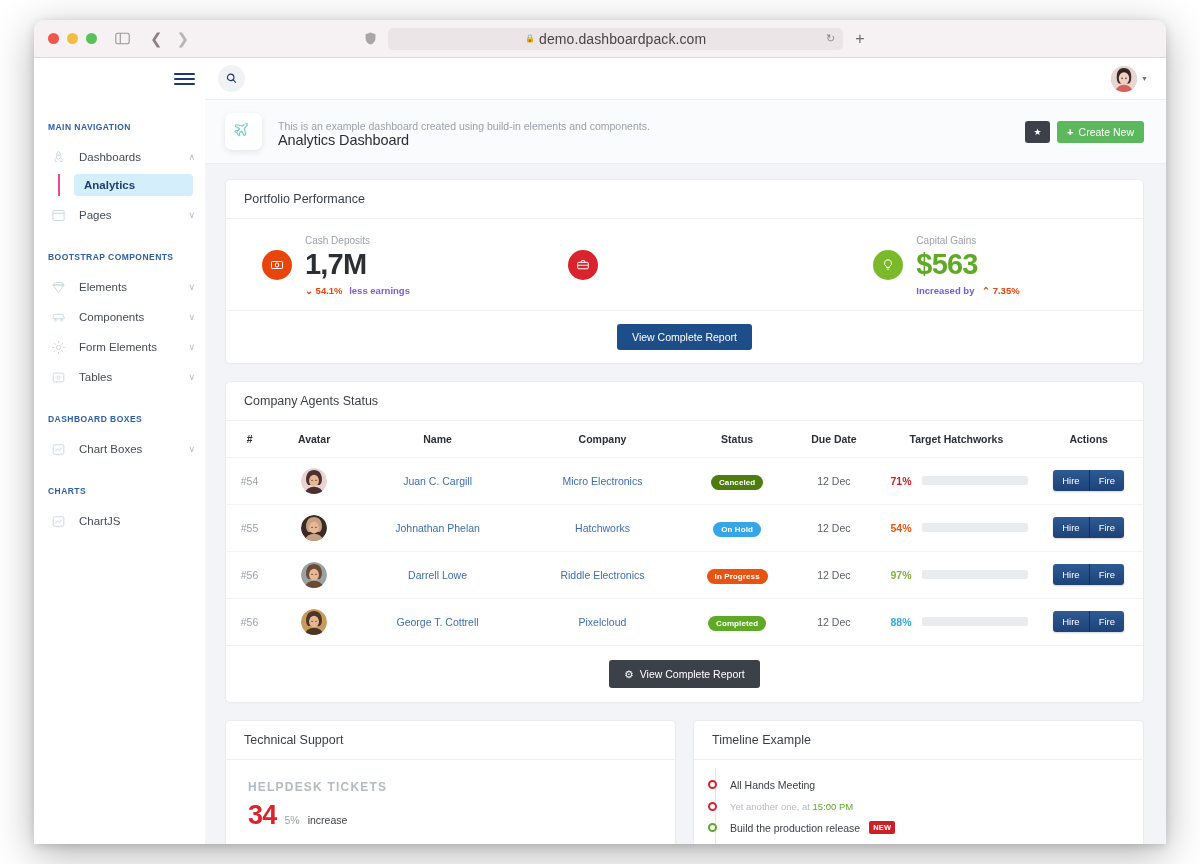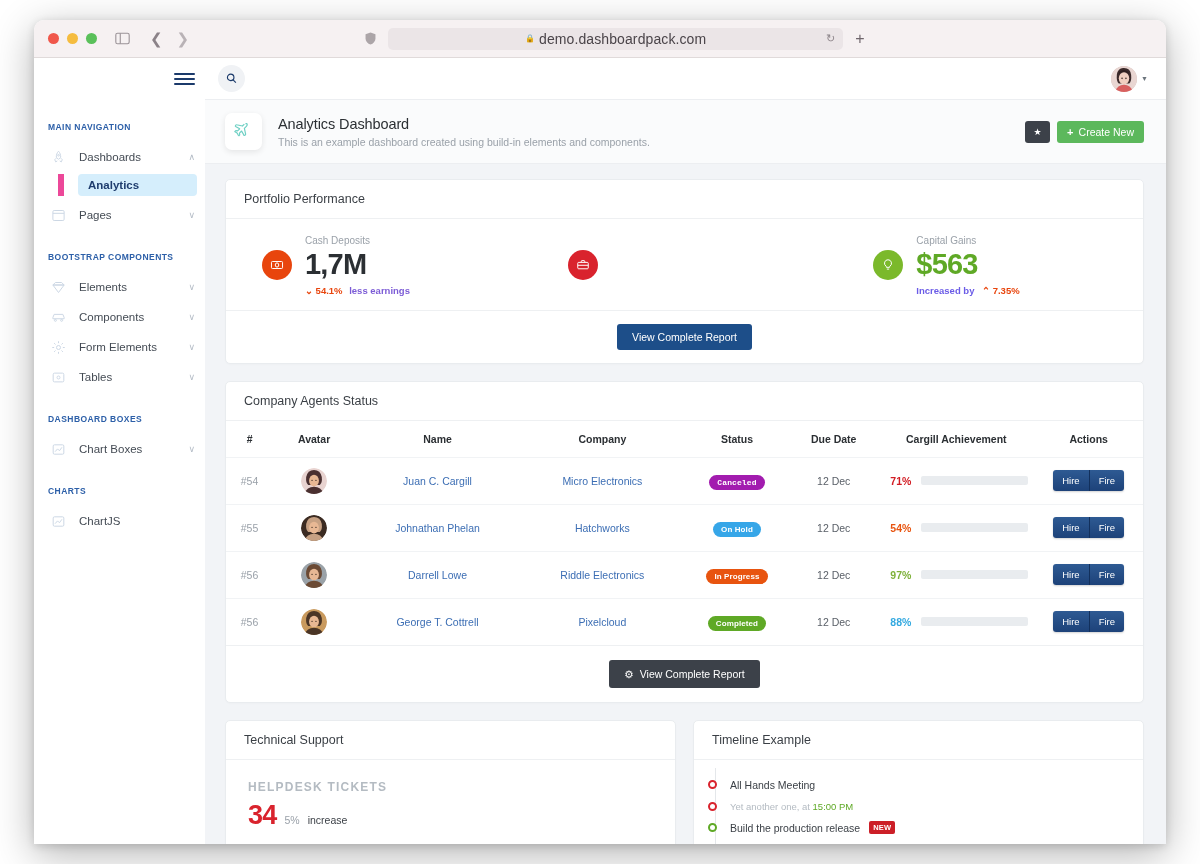--- a/index.html
+++ b/index.html
@@ -114,21 +114,21 @@
     margin-left: 11px;
     flex: 1;
   }
   .nav-caret {
     font-size: 9px;
     color: #b4bcc6;
     margin-left: auto;
   }
   .subnav-wrap {
     padding-left: 22px;
-    border-left: 6px solid #ec4899;
+    border-left: 2px solid #ec4899;
     margin-left: 24px;
     margin-top: 2px;
     margin-bottom: 4px;
   }
   .subnav-item {
     background: #d5eefc;
     border-radius: 4px;
     height: 22px;
     display: flex; align-items: center;
     padding-left: 10px;
@@ -346,21 +346,21 @@
 
   .badge {
     display: inline-block;
     font-size: 8px;
     font-weight: bold;
     color: #fff;
     border-radius: 9px;
     padding: 3px 8px;
     letter-spacing: 0.1px;
   }
-  .badge.danger { background: #a21caf; font-family: Liberation Mono, monospace; }
+  .badge.danger { background: #4d7c0f; }
   .badge.info { background: #36a6e8; }
   .badge.warning { background: #e8540f; }
   .badge.success { background: #5fa926; }
 
   .target-cell { display: flex; align-items: center; gap: 5px; padding-left: 6px; }
   .target-pct { font-size: 10.5px; font-weight: bold; width: 26px; text-align: left; }
   .progress-track {
     flex: 1;
     height: 9px;
     background: #e9ecef;
@@ -632,22 +632,22 @@
         </div>
       </div>
 
       <div id="page-band">
         <div id="page-icon-box">
           <svg viewBox="0 0 24 24" fill="none" stroke="currentColor" stroke-width="1.5" stroke-linejoin="round">
             <path d="M14.5 2.5c.9-.9 2.2-.6 2.2.7 0 .8-.4 1.7-1.1 2.4l-2.5 2.5 1.6 7.3c.1.4-.1.7-.4.9l-.9.6c-.3.2-.7.1-.9-.3l-2.9-5.2-2.7 2.7.3 2.1c0 .3-.1.5-.3.7l-.5.4c-.3.2-.6.1-.8-.2L3.9 14 1.3 12.4c-.3-.2-.4-.6-.1-.8l.5-.4c.2-.2.5-.2.7-.2l2.1.3 2.7-2.7L2 5.6c-.3-.2-.4-.6-.2-.9l.6-.9c.2-.3.5-.4.9-.3l7.3 1.6 2.5-2.5"></path>
           </svg>
         </div>
         <div id="page-title-wrap">
+          <div id="page-subtitle">This is an example dashboard created using build-in elements and components.</div>
           <div id="page-title">Analytics Dashboard</div>
-          <div id="page-subtitle">This is an example dashboard created using build-in elements and components.</div>
         </div>
         <div id="page-actions">
           <button id="star-button">★</button>
           <button id="create-new-button">
             <span id="create-new-plus">+</span>
             <span>Create New</span>
           </button>
         </div>
       </div>
 
@@ -715,21 +715,21 @@
 
           <table id="agents-table">
             <thead>
               <tr>
                 <th class="col-id">#</th>
                 <th class="col-avatar">Avatar</th>
                 <th class="col-name">Name</th>
                 <th class="col-company">Company</th>
                 <th class="col-status">Status</th>
                 <th class="col-due">Due Date</th>
-                <th class="col-target">Cargill Achievement</th>
+                <th class="col-target">Target Hatchworks</th>
                 <th class="col-actions">Actions</th>
               </tr>
             </thead>
             <tbody id="agents-tbody">
                 <tr>
                   <td class="col-id">#54</td>
                   <td class="col-avatar"><span class="avatar-sm"><svg viewBox="0 0 40 40" width="26" height="26">
                         <circle cx="20" cy="20" r="20" fill="#e8d3d0"></circle>
                         <path d="M8 14 Q10 3 20 3 Q30 3 32 14 Q33 23 29 26 L11 26 Q7 23 8 14Z" fill="#4a3030"></path>
                         <ellipse cx="20" cy="19.5" rx="7.6" ry="9" fill="#e8b894"></ellipse>

